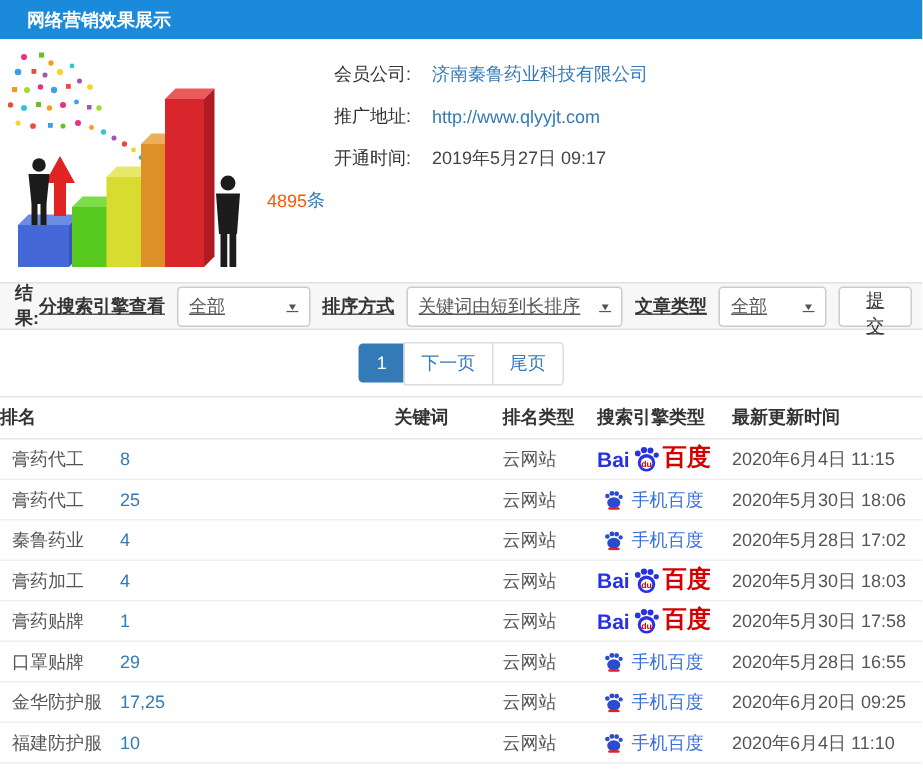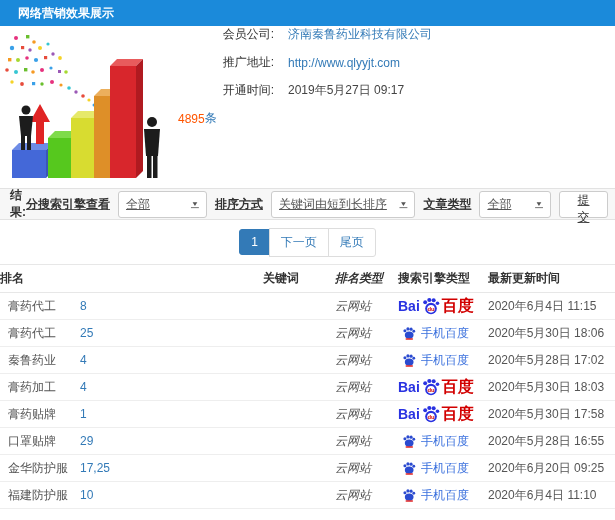--- a/index.html
+++ b/index.html
@@ -6,21 +6,21 @@
   html,body { width:615px; height:520px; overflow:hidden; background:#fff;
     font-family:"Liberation Sans","DejaVu Sans",sans-serif; font-size:12px; color:#555; }
 
   
   .titlebar { height:26px; background:var(--header-bg,#1b8ada); display:flex; align-items:center; padding-left:18px; }
   .titlebar span { color:#fff; font-weight:bold; font-size:12px; }
 
   
   .info-section { position:relative; height:162px; background:#fff; }
   .chart-wrap { position:absolute; left:4px; top:4px; }
-  .info-fields { position:absolute; left:178px; top:1px; display:flex; flex-direction:column; gap:13px; }
+  .info-fields { position:absolute; left:178px; top:16px; display:flex; flex-direction:column; gap:13px; }
   .info-row { display:flex; align-items:center; height:15px; }
   .info-label { display:inline-block; width:96px; text-align:right; margin-right:14px; color:#333; }
   .info-link { color:var(--link,#337ab7); text-decoration:none; cursor:pointer; }
   .info-plain { color:#444; }
   .count-red { color:var(--count-red,#ff5500); }
   .count-suffix { color:var(--link,#337ab7); text-decoration:none; cursor:pointer; }
 
   
   .filter-bar { height:32px; background:#f7f7f7; border-top:1px solid #e2e2e2; border-bottom:1px solid #e2e2e2;
     display:flex; align-items:center; padding:0 10px; }
@@ -42,21 +42,21 @@
   .page-item:last-child { border-radius:0 3px 3px 0; }
   .page-item.active { background:var(--link,#337ab7); border-color:var(--link,#337ab7); color:#fff; }
 
   
   .rank-table { width:615px; border-top:1px solid #e7e7e7; }
   .thead { display:flex; height:28px; align-items:center; border-bottom:1px solid #e7e7e7; }
   .th { font-weight:bold; color:#333; }
   .tr { display:flex; height:27px; align-items:center; border-bottom:1px solid #eee; }
   .c0 { width:80px;  padding-left:8px; }
   .c1 { width:255px; }
-  .c2 { width:63px;font-style:italic;  }
+  .c2 { width:63px;  }
   .c3 { width:85px;  display:flex; align-items:center; }
   .c4 { width:132px; padding-left:5px; }
   .rank-link { color:var(--link,#337ab7); text-decoration:none; cursor:pointer; }
 
   
   .baidu-pc { display:inline-flex; align-items:center; line-height:1; }
   .baidu-pc .bai { color:var(--baidu-blue,#2932e1); font-weight:bold; font-size:14px; letter-spacing:0; }
   .baidu-pc .cn  { color:var(--baidu-red,#d20000);  font-weight:bold; font-size:16px; }
   .baidu-pc svg { margin:0 1px; display:block; }
   .baidu-m { display:inline-flex; align-items:center; gap:5px; padding-left:4px; }

